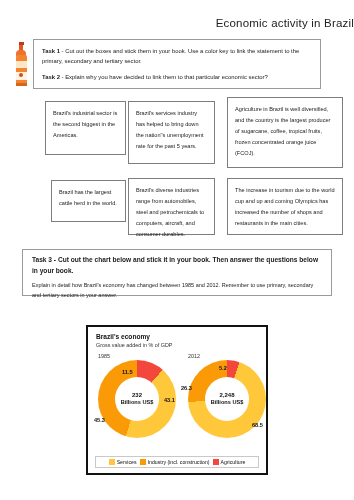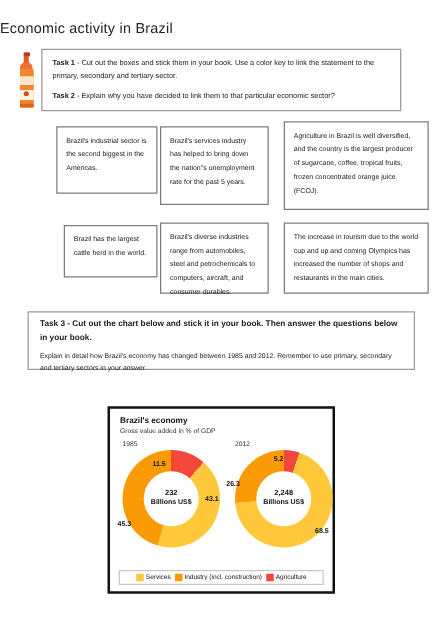--- a/index.html
+++ b/index.html
@@ -6,21 +6,21 @@
   body{
     width:354px;height:500px;background:#ffffff;overflow:hidden;
     font-family:"Liberation Sans", sans-serif;
     color:#1a1a1a;
     -webkit-font-smoothing:antialiased;
   }
   .page{position:relative;width:354px;height:500px;}
 
   
   .page-title{
-    position:absolute;left:0;top:17px;width:354px;text-align:left;
+    position:absolute;left:0;top:17px;width:354px;text-align:right;
     font-size:11.5px;letter-spacing:.2px;color:#222;
   }
 
   
   .task-banner{
     position:absolute;left:33px;top:39px;width:288px;height:50px;
     border:1px solid #9a9a9a;background:#fff;box-sizing:border-box;
     display:flex;align-items:stretch;
   }
   .bottle-wrap{

